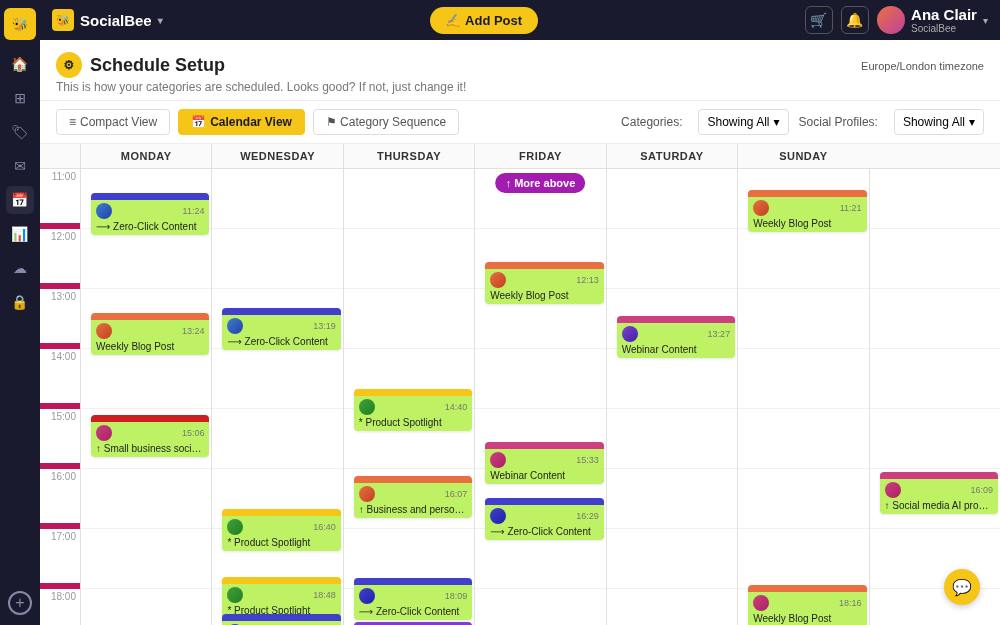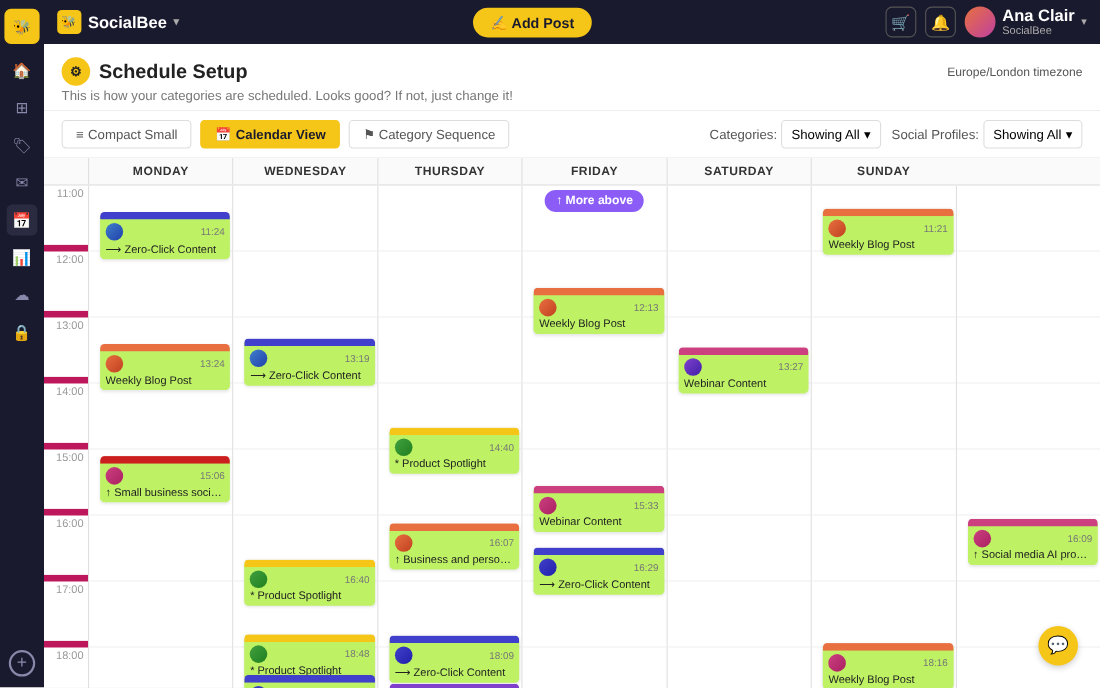--- a/index.html
+++ b/index.html
@@ -138,21 +138,21 @@
       color: #555;
       display: flex; align-items: center; gap: 4px;
     }
     .view-btn.active {
       background: #f5c518;
       border-color: #f5c518;
       color: #1a1a2e;
       font-weight: 600;
     }
     .toolbar-right { margin-left: auto; display: flex; align-items: center; gap: 10px; }
-    .filter-group { display: flex; align-items: center; gap: 4px; }
+    .filter-group { display: flex; align-items: center; gap: 16px; }
     .filter-label { font-size: 12px; color: #555; }
     .filter-select {
       border: 1px solid #ddd;
       border-radius: 4px;
       padding: 5px 8px;
       font-size: 12px;
       background: #fff;
       cursor: pointer;
       display: flex; align-items: flex-end; gap: 4px;
     }
@@ -240,21 +240,21 @@
       display: inline-block;
       vertical-align: middle;
       margin-right: 2px;
     }
     .event-card .event-header {
       display: flex;
       align-items: center;
       justify-content: space-between;
     }
     .more-above {
-      background: #8b5cf6;
+      background: #a21caf;
       color: #fff;
       border-radius: 20px;
       padding: 4px 10px;
       font-size: 11px;
       font-weight: 600;
       position: absolute;
       top: 4px;
       left: 50%;
       transform: translateX(-50%);
       white-space: nowrap;
@@ -343,21 +343,21 @@
           </div>
           <div class="page-subtitle">This is how your categories are scheduled. Looks good? If not, just change it!</div>
         </div>
         <div class="timezone-label">Europe/London timezone</div>
       </div>
     </div>
 
     <div class="toolbar">
       <button class="view-btn">
         <span>≡</span>
-        <span>Compact Small</span>
+        <span>Compact View</span>
       </button>
       <button class="view-btn active">
         <span>📅</span>
         <span>Calendar View</span>
       </button>
       <button class="view-btn">
         <span>⚑ Category Sequence</span>
       </button>
       <div class="toolbar-right">
         <div class="filter-group">

